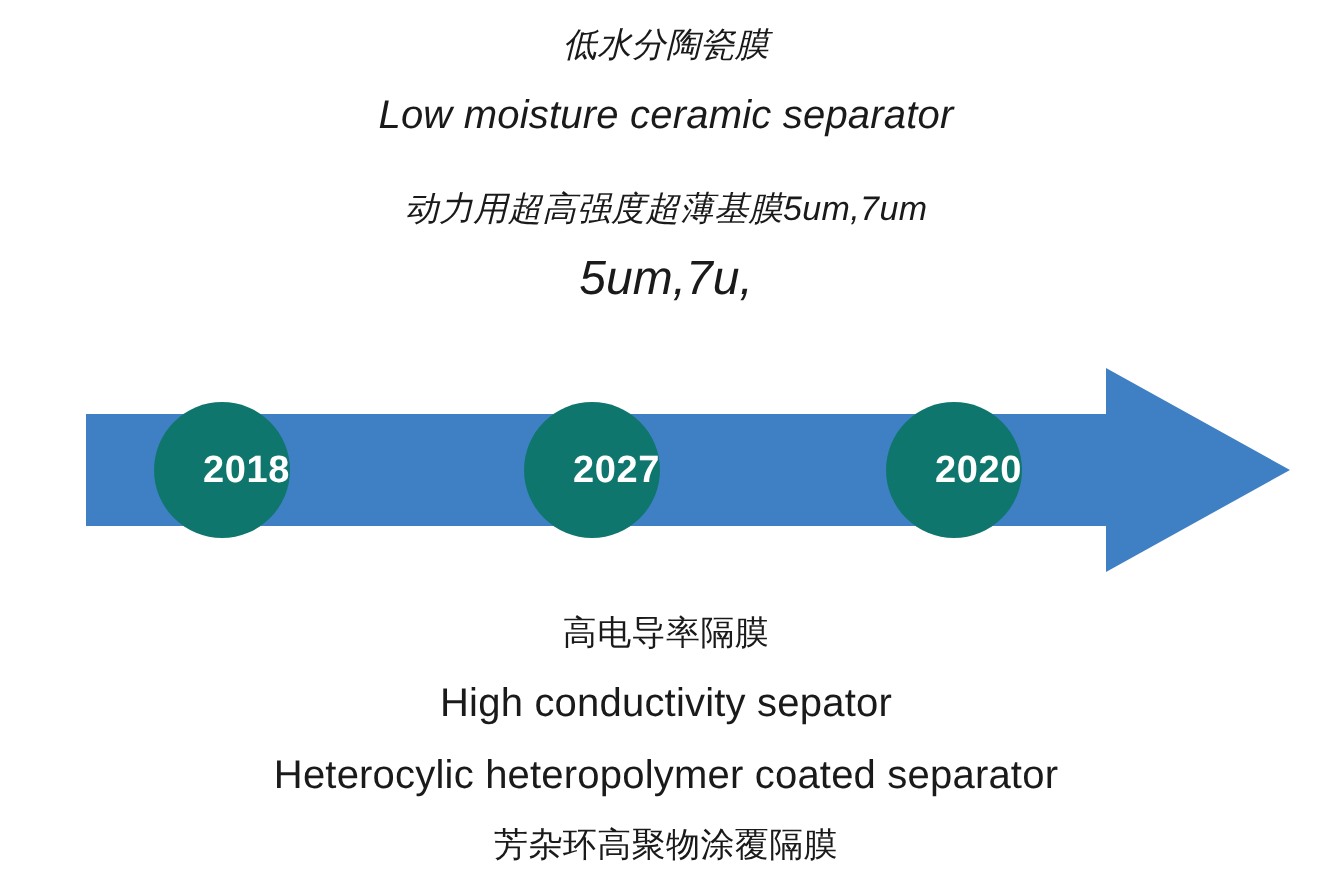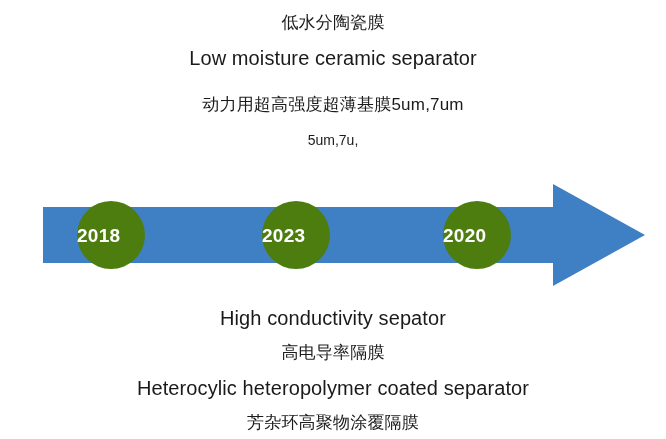--- a/index.html
+++ b/index.html
@@ -33,37 +33,38 @@
   }
 
   .text-line {
     display: block;
     white-space: nowrap;
     color: #1a1a1a;
   }
 
   #top-text-block {
     top: 6px;
+    font-style: italic;
   }
   #bottom-text-block {
     top: 300px;
   }
 
   .line-cn {
     font-size: 17px;
     line-height: 34px;
     letter-spacing: 0.2px;
   }
   .line-en {
     font-size: 20px;
     line-height: 36px;
     letter-spacing: 0.1px;
   }
   .line-tail {
-    font-size: 14px;
+    font-size: 24px;
     line-height: 36px;
   }
 
   .group-gap {
     height: 12px;
   }
 
   
   #timeline-arrow {
     position: absolute;
@@ -72,24 +73,24 @@
     width: 666px;
     height: 120px;
   }
 
   
   .year-marker {
     position: absolute;
     width: 68px;
     height: 68px;
     border-radius: 50%;
-    background: #4d7c0f;
+    background: #0f766e;
     display: flex;
     align-items: center;
-    justify-content: flex-start;
+    justify-content: flex-end;
     top: 201px;
   }
   .year-label {
     color: #ffffff;
     font-size: 19px;
     font-weight: bold;
     letter-spacing: 0.3px;
     line-height: 1;
   }
 
@@ -112,27 +113,27 @@
 
   <svg id="timeline-arrow" viewBox="0 0 666 120" width="666" height="120">
     <polygon points="43,32 553,32 553,9 645,60 553,111 553,88 43,88" fill="#3f80c4"></polygon>
   </svg>
 
   <div id="year-marker-2018" class="year-marker">
     <span class="year-label">2018</span>
   </div>
 
   <div id="year-marker-2019" class="year-marker">
-    <span class="year-label">2023</span>
+    <span class="year-label">2027</span>
   </div>
 
   <div id="year-marker-2020" class="year-marker">
     <span class="year-label">2020</span>
   </div>
 
   <div id="bottom-text-block" class="text-block">
+    <span class="text-line line-cn">高电导率隔膜</span>
     <span class="text-line line-en">High conductivity sepator</span>
-    <span class="text-line line-cn">高电导率隔膜</span>
     <span class="text-line line-en">Heterocylic heteropolymer coated separator</span>
     <span class="text-line line-cn">芳杂环高聚物涂覆隔膜</span>
   </div>
 
 </div>
 
 </body></html>

